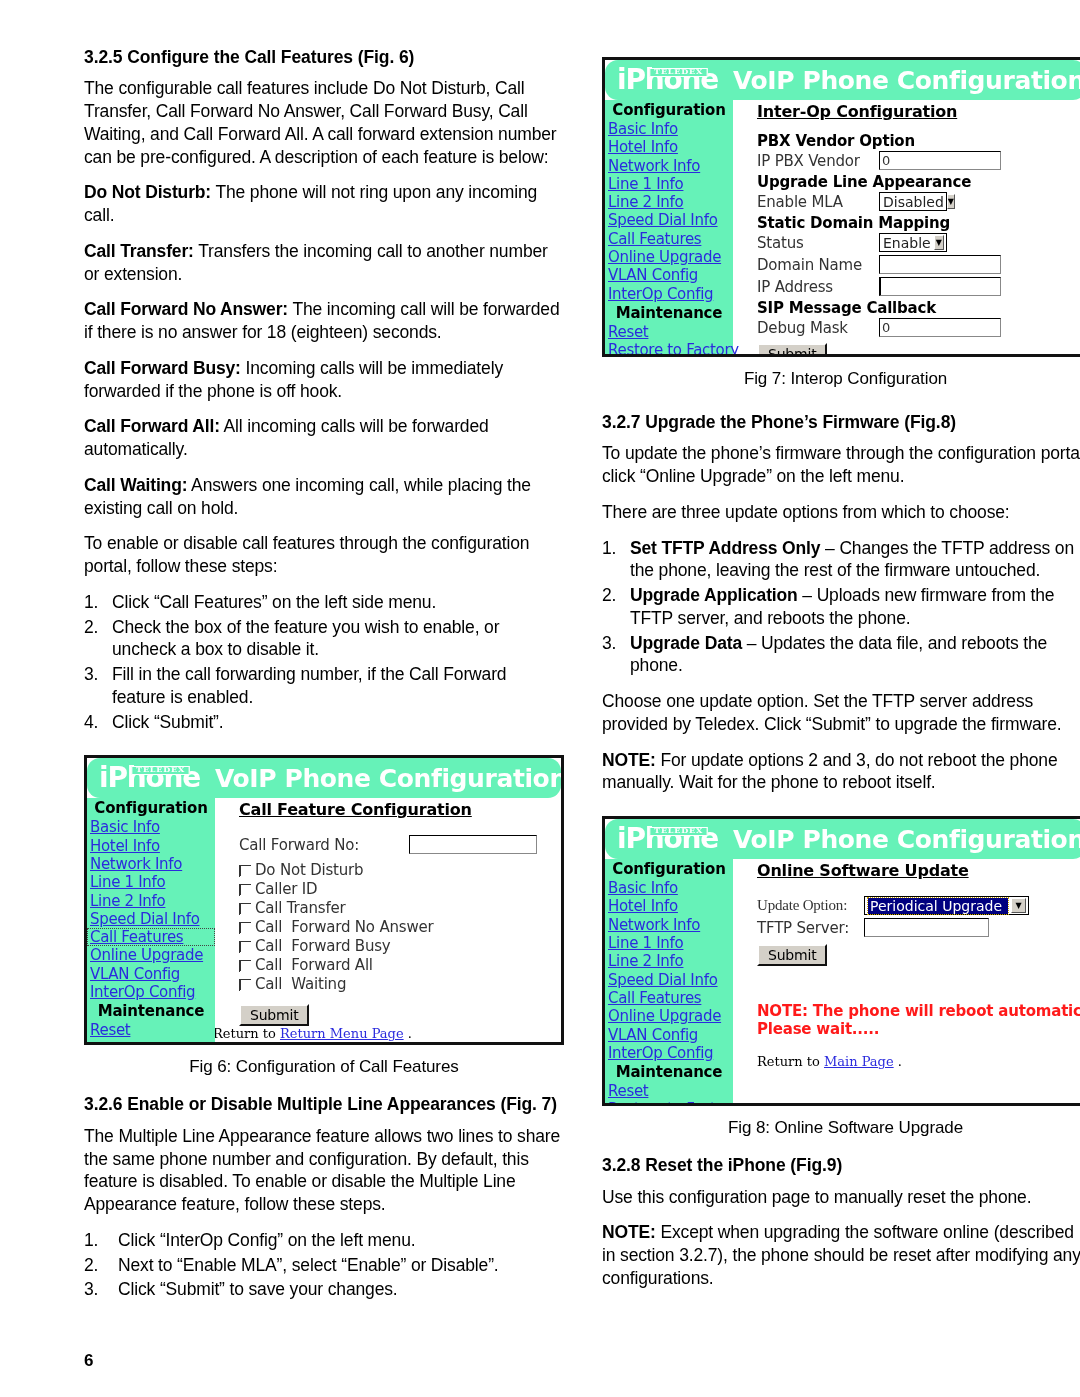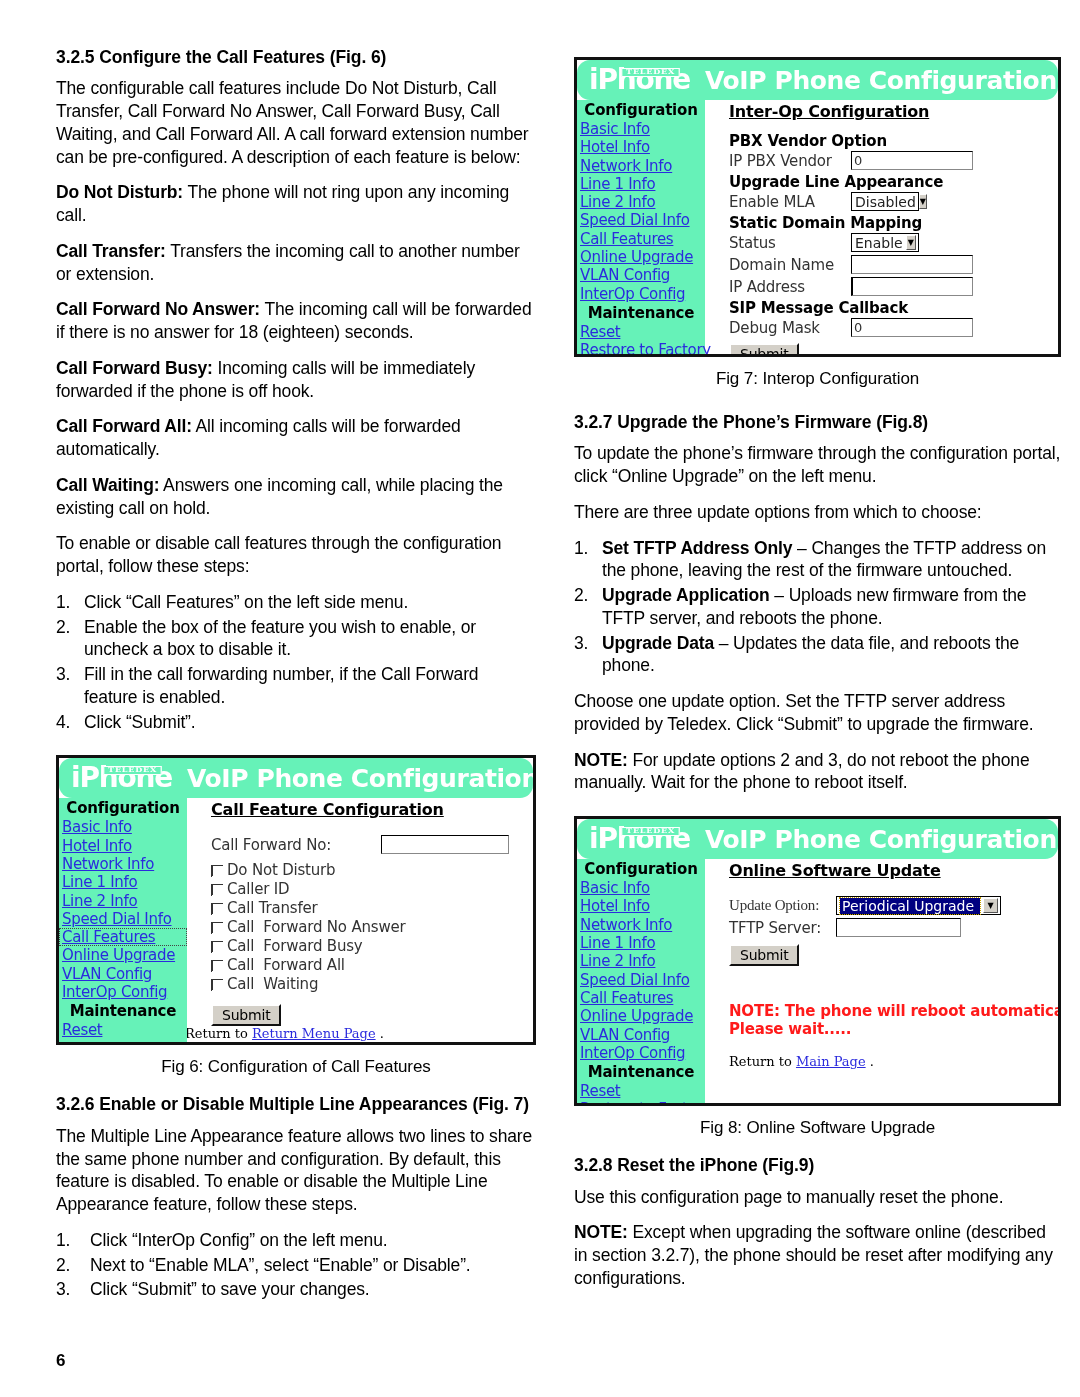--- a/index.html
+++ b/index.html
@@ -5,21 +5,21 @@
   * { box-sizing: border-box; }
   html, body { margin:0; padding:0; }
   body {
     width:1080px; height:1397px;
     background:#ffffff;
     font-family:"Liberation Sans", sans-serif;
     color:#000;
     position:relative;
     overflow:hidden;
   }
-  .page { position:absolute; inset:0; padding:46px 56px 0 56px; }
+  .page { position:absolute; inset:0; padding:46px 56px 0 56px;margin-left:28px; }
   .cols { display:flex; gap:38px; height:100%; }
   .col { width:480px; position:relative; }
   .col.right { width:487px; }
 
   
   h3.sec {
     font-size:17.5px; font-weight:bold; margin:0 0 9px 0; line-height:1.28;
     letter-spacing:-0.1px;
   }
   p.body {
@@ -206,21 +206,21 @@
     <p class="body"><b>Call Waiting:</b><span> Answers one incoming call, while placing the existing call on hold.</span></p>
 
     <p class="body">To enable or disable call features through the configuration portal, follow these steps:</p>
     <ol class="steps">
       <li>
             <span class="num">1.</span>
             <span class="txt">Click “Call Features” on the left side menu.</span>
           </li>
       <li>
             <span class="num">2.</span>
-            <span class="txt">Enable the box of the feature you wish to enable, or uncheck a box to disable it.</span>
+            <span class="txt">Check the box of the feature you wish to enable, or uncheck a box to disable it.</span>
           </li>
       <li>
             <span class="num">3.</span>
             <span class="txt">Fill in the call forwarding number, if the Call Forward feature is enabled.</span>
           </li>
       <li>
             <span class="num">4.</span>
             <span class="txt">Click “Submit”.</span>
           </li>
     </ol>

